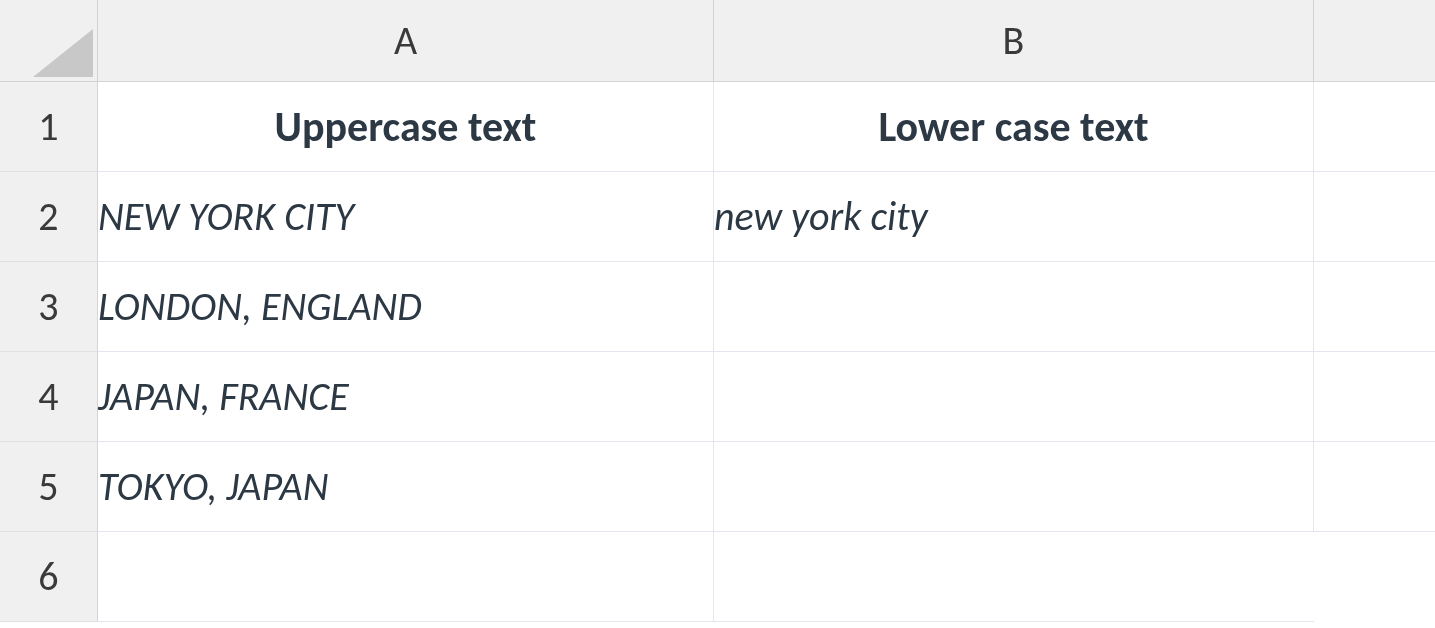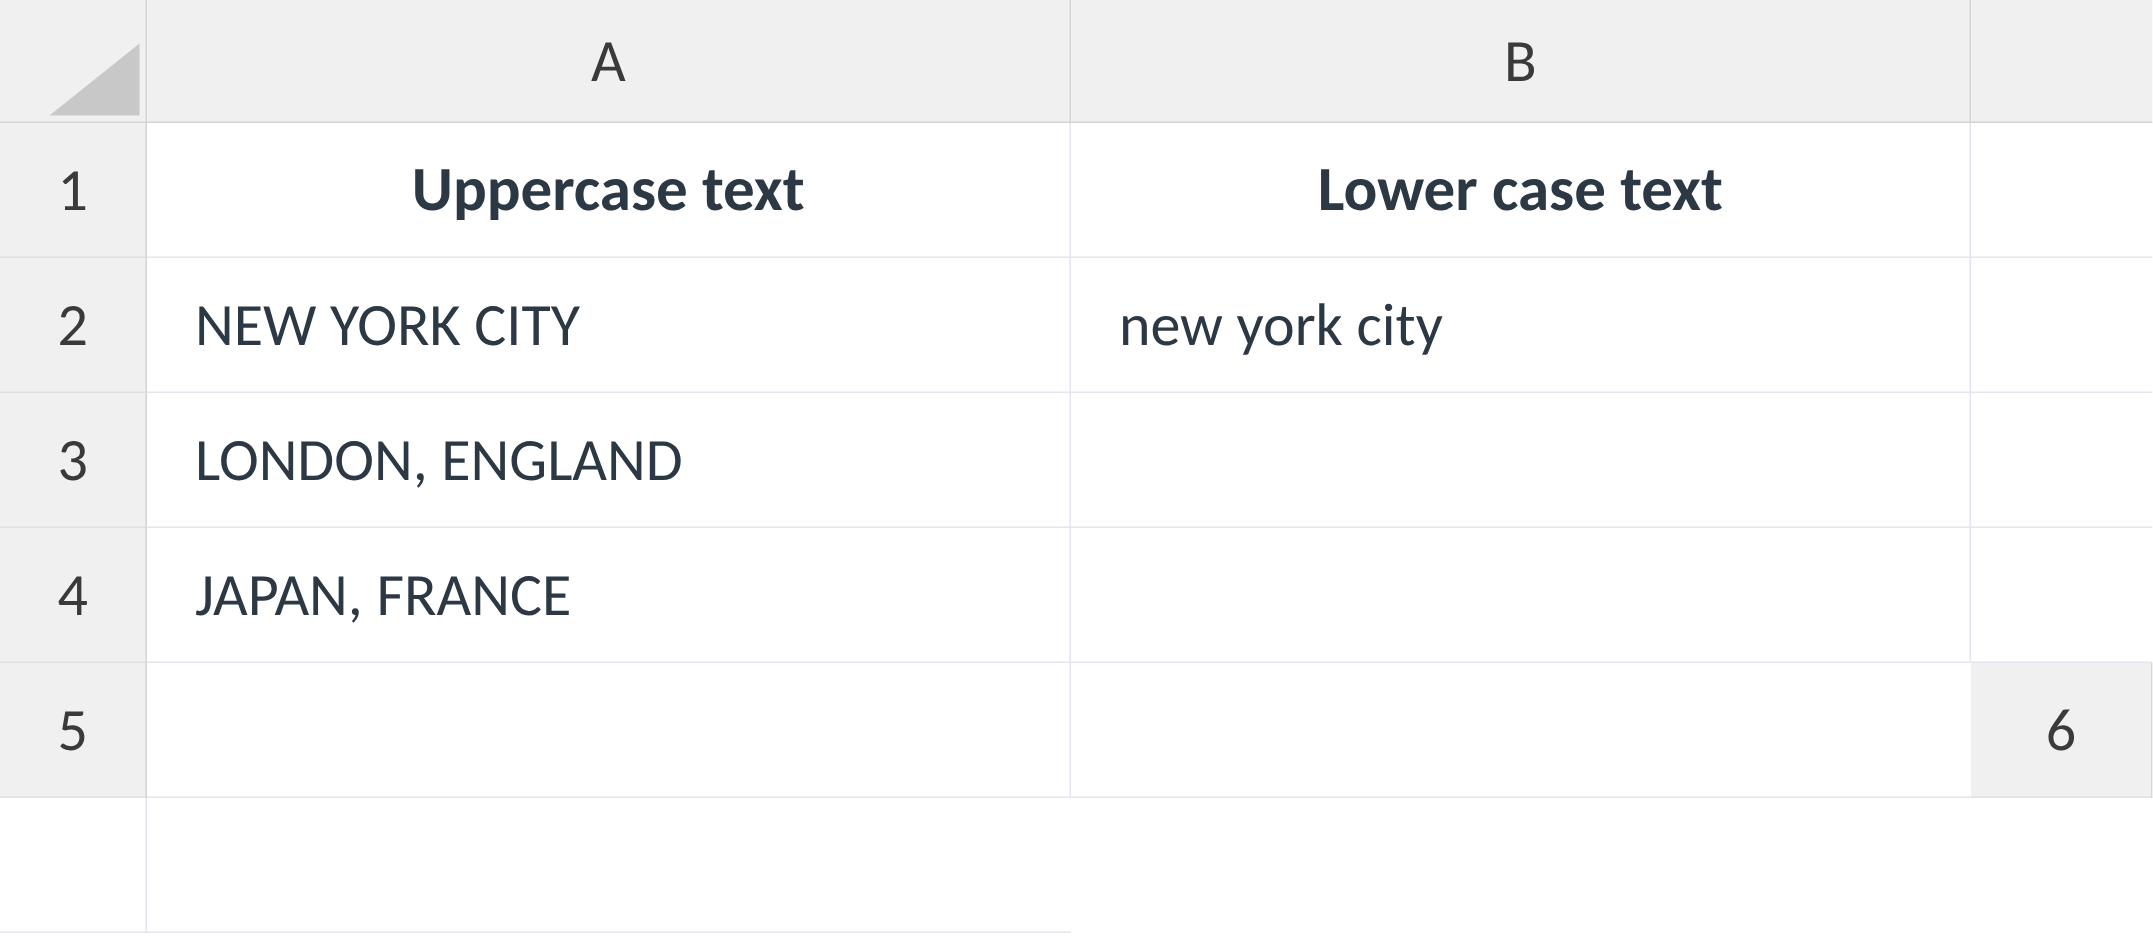--- a/index.html
+++ b/index.html
@@ -58,34 +58,35 @@
       justify-content: center;
       font-size: 40px;
       color: #3a3a3a;
       font-weight: 400;
     }
     .cell {
       border-right: 1px solid #e3e5ef;
       border-bottom: 1px solid #e3e5ef;
       display: flex;
       align-items: center;
-      padding: 0 32px;
+      padding: 0 0;
       font-size: 40px;
       color: #2c3844;
       font-weight: 400;
       background: #ffffff;
     }
     .cell.header-cell {
       justify-content: center;
       font-weight: 600;
       color: #2c3844;
       font-size: 42px;
     }
     .cell.left-align {
       justify-content: flex-start;
+      font-style: italic;
     }
     .col-c-header {
       background: #f0f0f0;
       border-bottom: 1px solid #d4d4d4;
     }
     .col-c-cell {
       border-bottom: 1px solid #e3e5ef;
       background: #ffffff;
     }
   </style>
@@ -113,19 +114,20 @@
   <div class="cell left-align">LONDON, ENGLAND</div>
   <div class="cell left-align"></div>
   <div class="col-c-cell"></div>
 
   <div class="row-header">4</div>
   <div class="cell left-align">JAPAN, FRANCE</div>
   <div class="cell left-align"></div>
   <div class="col-c-cell"></div>
 
   <div class="row-header">5</div>
+  <div class="cell left-align">TOKYO, JAPAN</div>
   <div class="cell left-align"></div>
   <div class="col-c-cell"></div>
 
   <div class="row-header">6</div>
   <div class="cell left-align"></div>
   <div class="col-c-cell"></div>
 </div>
 
 </body></html>

